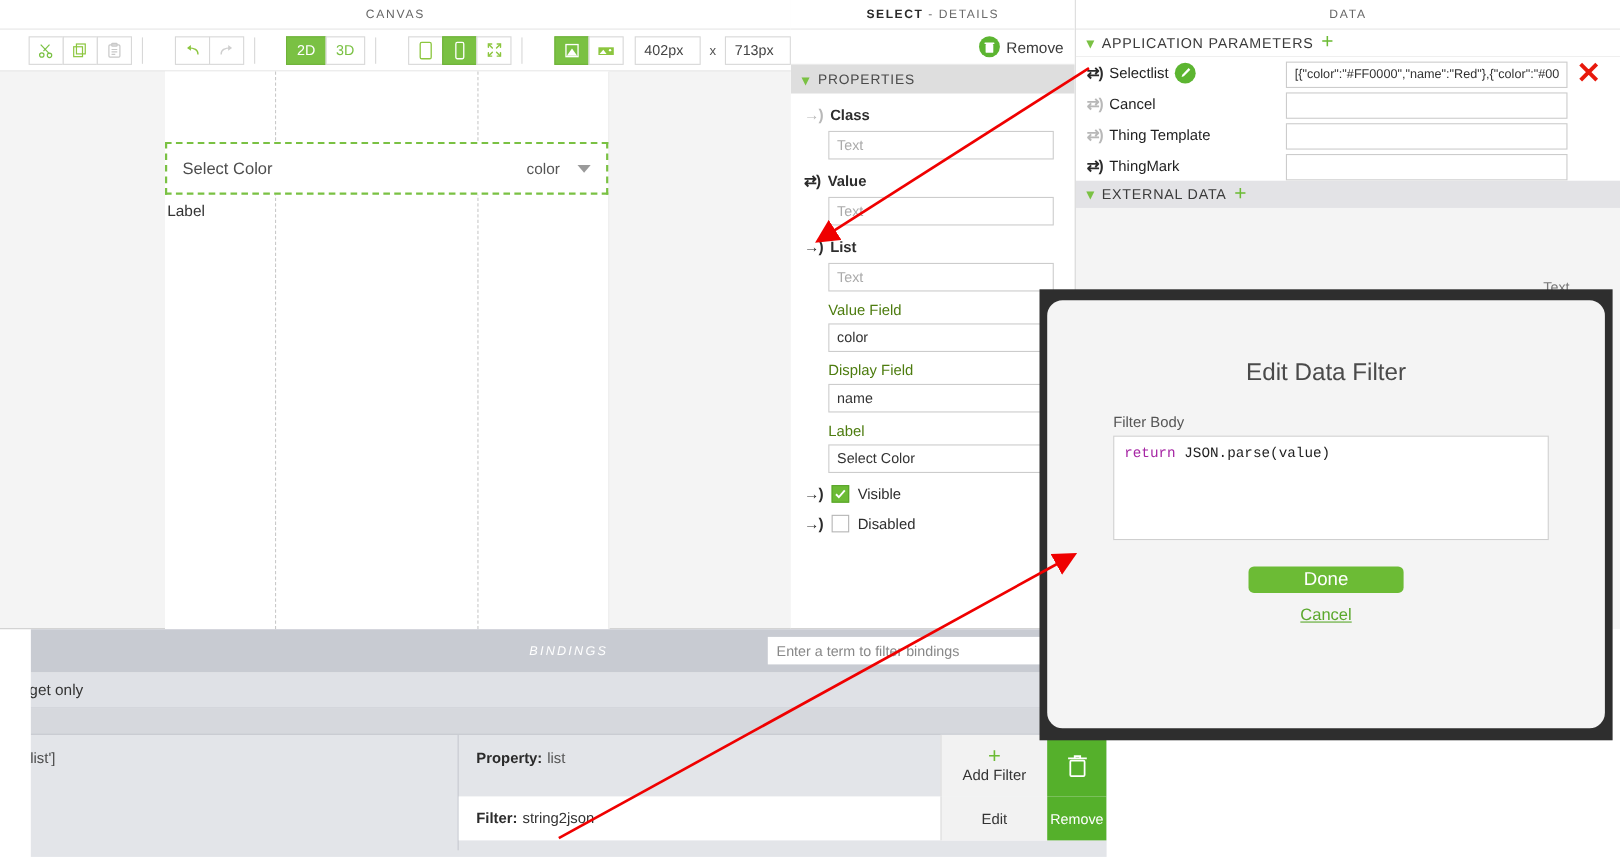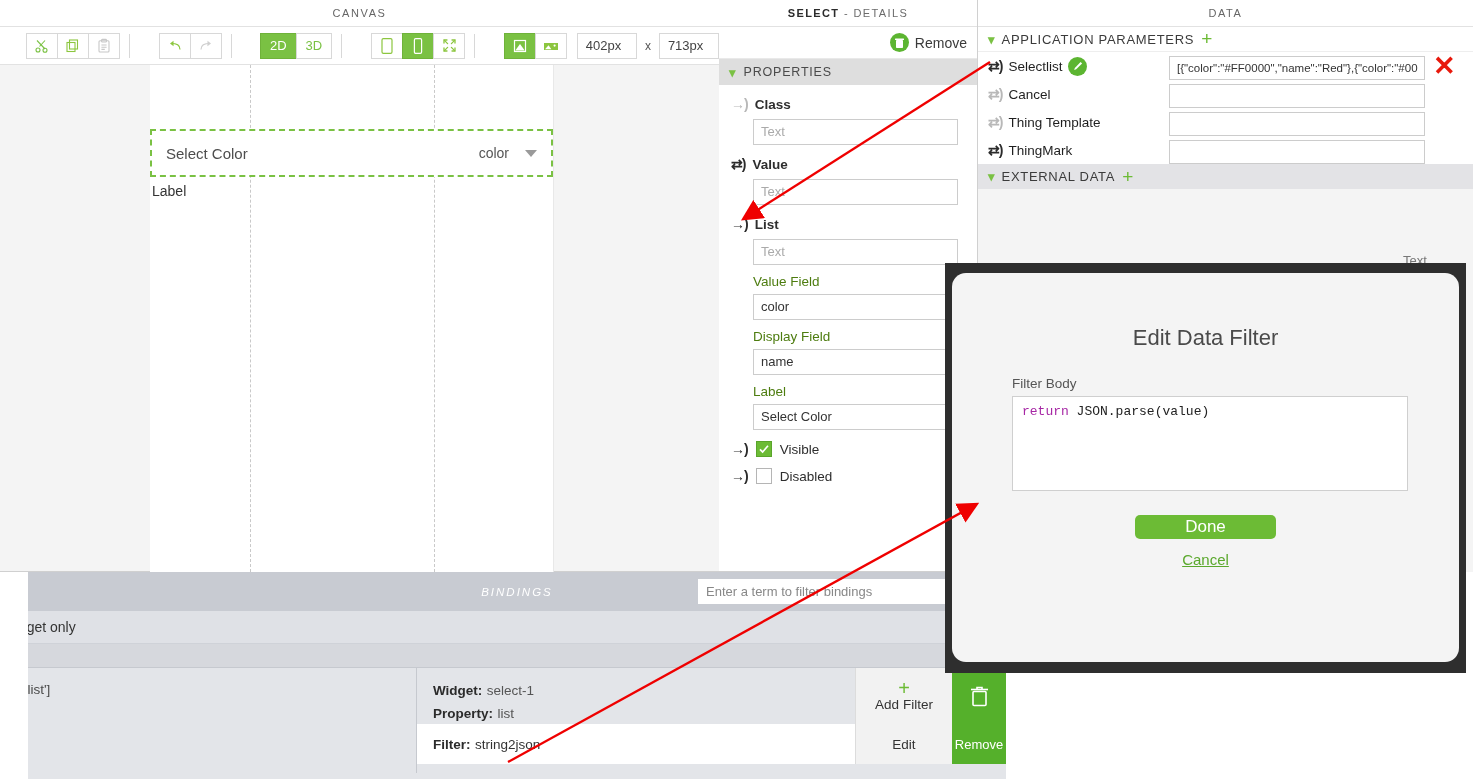--- a/index.html
+++ b/index.html
@@ -550,24 +550,20 @@
       <div class="c1"></div>
     </div>
 
     <div id="brow">
       <div class="left">
         <div class="clip">Selectlist']</div>
       </div>
       <div class="right">
         <div id="target-cell">
           <div class="tinfo">
-            <div>
-              <b>Widget:</b>
-              <span>select-1</span>
-            </div>
             <div>
               <b>Property:</b>
               <span>list</span>
             </div>
           </div>
           <div class="act-btn">
             <span style="color:#6cbb35;font-size:20px;line-height:17px;">+</span>
             <span>Add Filter</span>
           </div>
           <div class="act-green">

